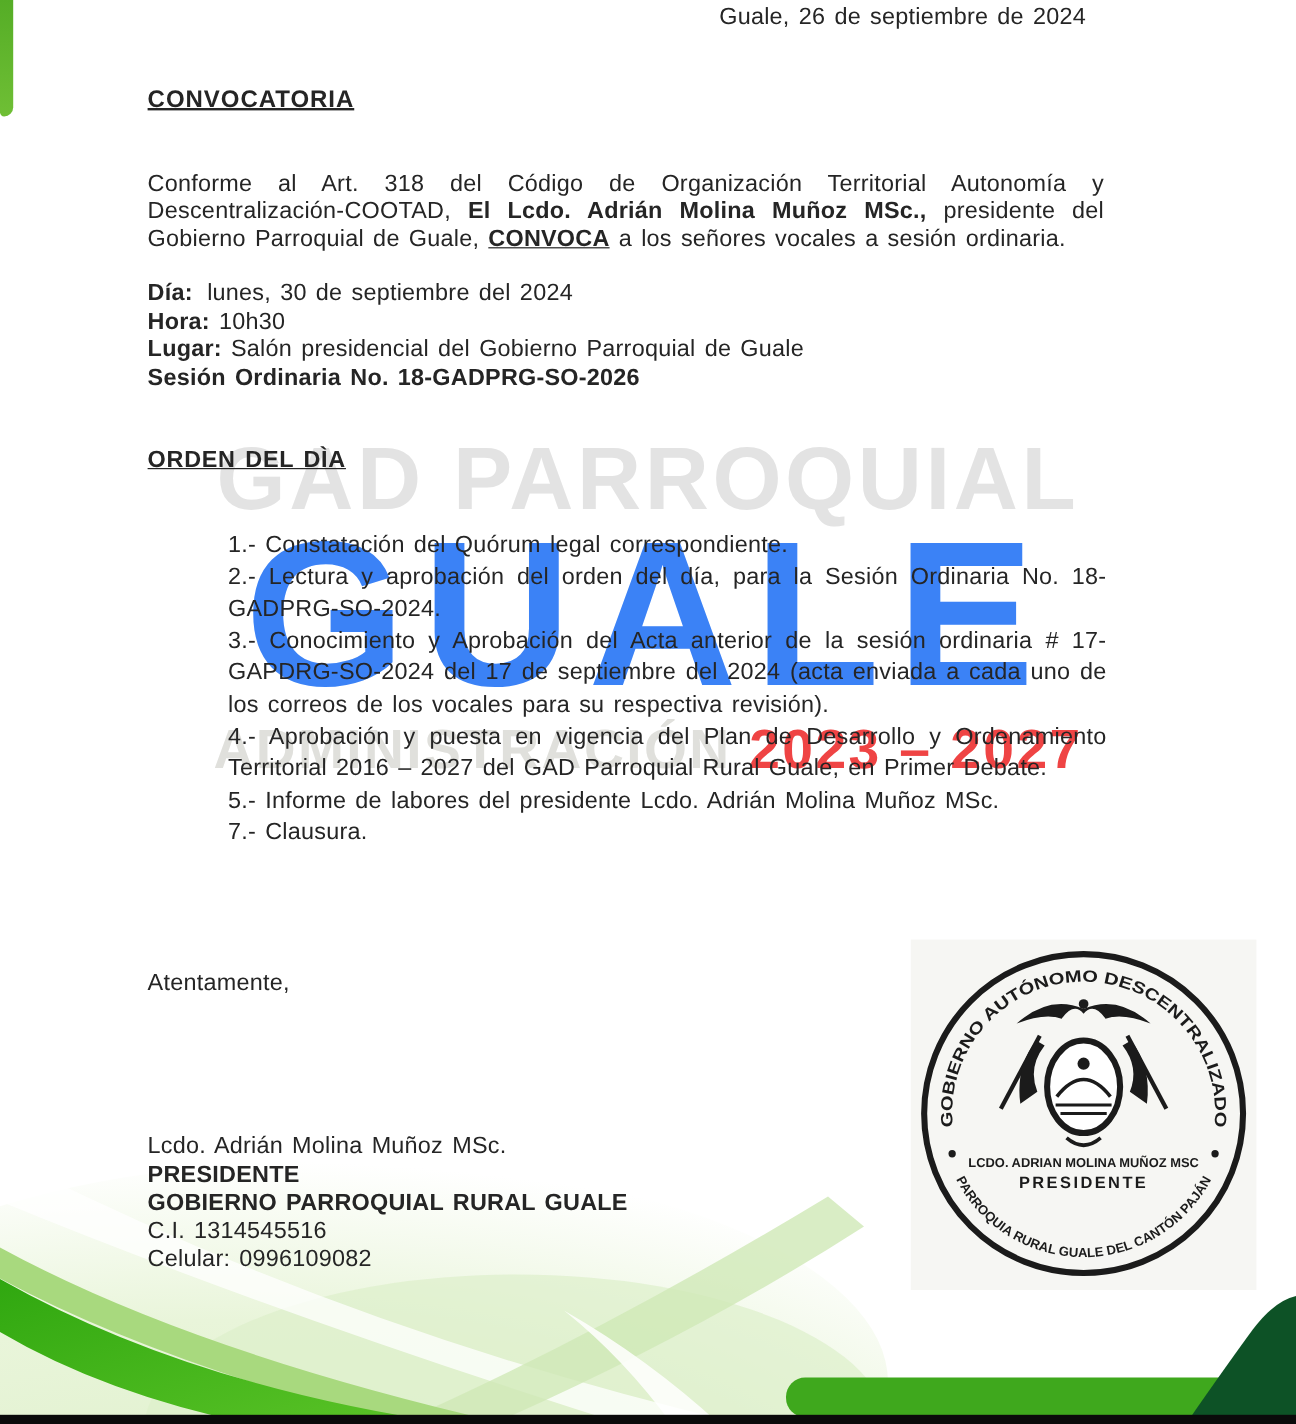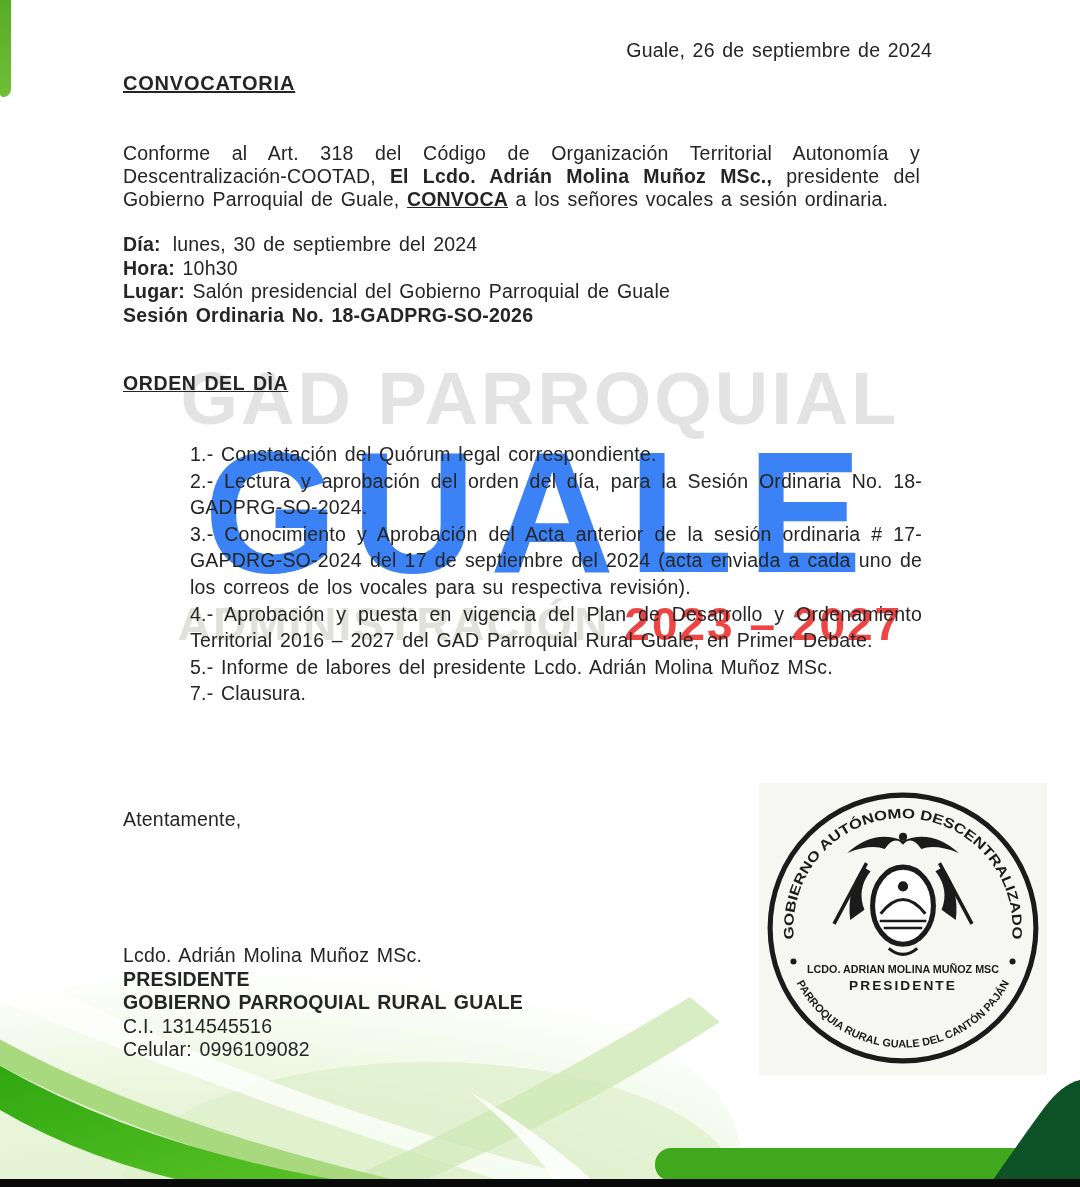--- a/index.html
+++ b/index.html
@@ -21,21 +21,21 @@
   .wm{position:absolute;left:0;width:1080px;text-align:center;font-weight:bold;white-space:nowrap;pointer-events:none;z-index:1;}
   .wm1{top:356px;font-size:74px;letter-spacing:3px;color:#e3e3e3;}
   .wm2{top:413px;font-size:172px;font-weight:800;letter-spacing:14px;color:#3b82f6;}
   .wm3{top:597px;font-size:46px;letter-spacing:2px;color:#e0e0dc;}
   .wm3 .cream{color:#ef4444;}
   
   .content{position:absolute;left:0;top:0;width:1080px;height:1187px;z-index:2;}
   .txt{position:absolute;font-size:19.5px;line-height:23.5px;letter-spacing:.2px;word-spacing:2px;}
   .b{font-weight:bold;}
   .u{text-decoration:underline;}
-  .date-line{top:3px;right:148px;margin-top:36px;}
+  .date-line{top:3px;right:175px;}
   .doc-title{top:72px;left:123px;width:797px;font-size:20px;letter-spacing:.8px;}
   .intro{top:142px;left:123px;width:797px;text-align:justify;line-height:23.2px;}
   .details{top:233px;left:123px;width:797px;}
   .details .gap{display:inline-block;width:12px;}
   .agenda-heading{top:372px;left:123px;width:797px;text-align:left;font-size:19.5px;letter-spacing:.6px;}
   .agenda{top:441px;left:190px;width:732px;}
   .agenda p{margin:0;text-align:justify;line-height:26.6px;}
   .salutation{top:808px;left:123px;}
   .signature{top:944px;left:123px;}
   

